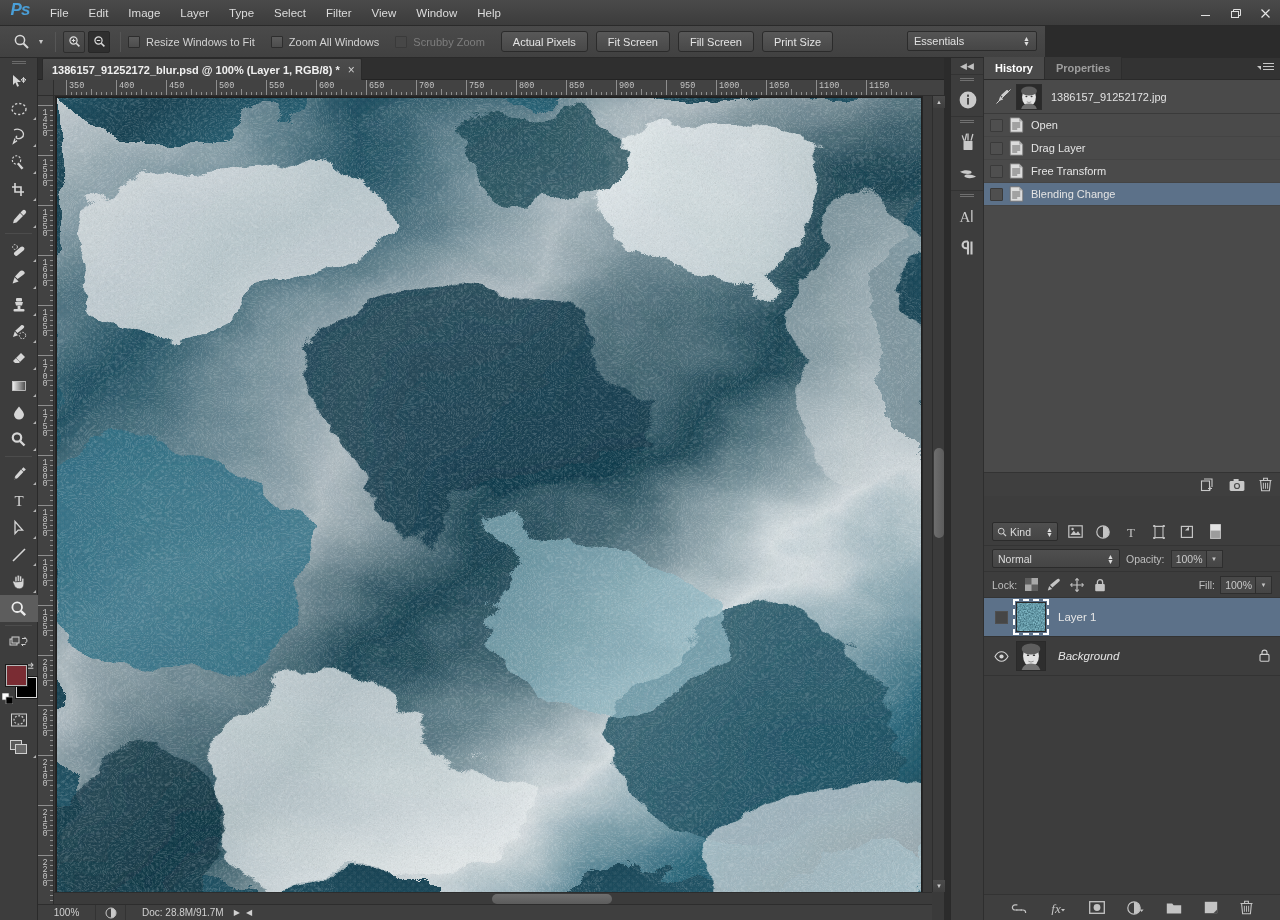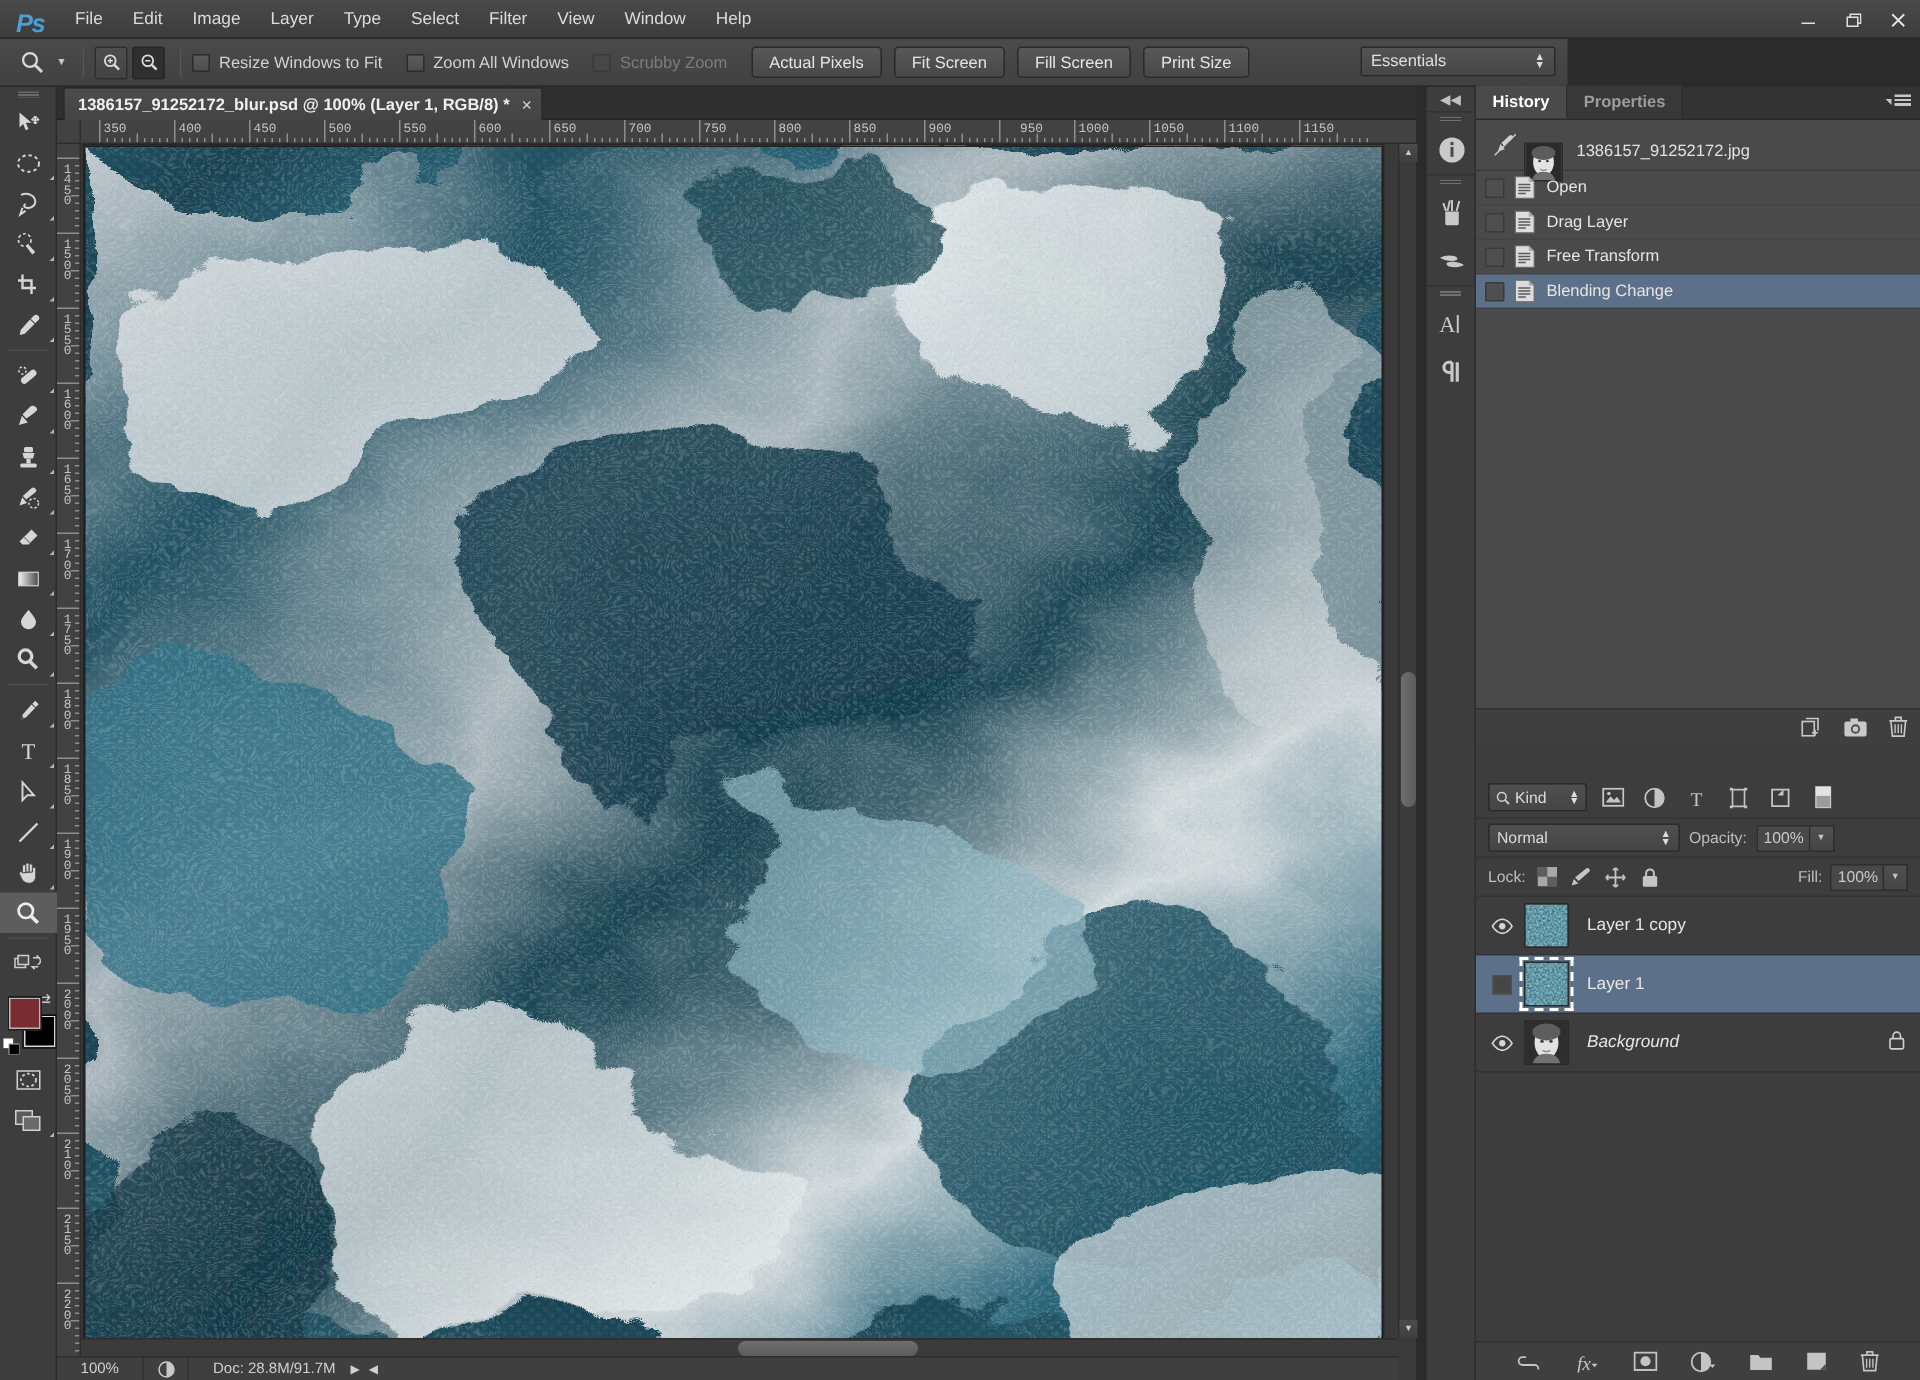--- a/index.html
+++ b/index.html
@@ -15,21 +15,21 @@
   #app { position: relative; width: 1280px; height: 920px; }
 
   
   .menubar {
     position: absolute; left: 0; top: 0; width: 1280px; height: 26px;
     background: linear-gradient(#4a4a4a, #3c3c3c);
     border-bottom: 1px solid #2a2a2a;
     display: flex; align-items: center;
   }
   .ps-logo {
-    width: 40px; height: 26px; display: flex; align-items: flex-end; justify-content: center;
+    width: 40px; height: 26px; display: flex; align-items: flex-start; justify-content: center;
     color: #4a9fd8; font-weight: bold; font-size: 17px; font-style: italic;
     letter-spacing: -1px;
   }
   .menu-item {
     padding: 0 10px; height: 26px; line-height: 26px; font-size: 11.5px; color: #dcdcdc;
     cursor: default;
   }
   .win-controls { position: absolute; right: 0; top: 0; display: flex; height: 26px; }
   .win-btn {
     width: 30px; height: 26px; display: flex; align-items: center; justify-content: center;
@@ -195,21 +195,21 @@
     border-right: 1px solid #2d2d2d;
   }
   .ptab.active { background: #4a4a4a; color: #ffffff; }
   .panel-menu { position: absolute; right: 6px; top: 5px; display: flex; align-items: center; gap: 2px; }
   .pm-tri { width:0;height:0;border-top:4px solid #c6c6c6;border-left:4px solid transparent; }
   .pm-lines { width: 11px; height: 9px;
     background: repeating-linear-gradient(to bottom,#c6c6c6 0 1.5px, transparent 1.5px 3px); }
 
   .history-panel { background: #4a4a4a; height: 416px; position: relative; }
   .hist-snapshot {
-    display: flex; height: 34px; padding: 15px 6px;
+    display: flex; align-items: center; height: 34px; padding: 0 6px;
     background: #4a4a4a; border-bottom: 1px solid #3a3a3a;
   }
   .hist-brushcol { width: 26px; display:flex; align-items:center; justify-content:center; }
   .snap-thumb { width: 26px; height: 26px; border: 1px solid #2c2c2c; overflow: hidden; }
   .snap-label { margin-left: 9px; font-size: 11px; color: #e2e2e2; }
   .hist-row {
     display: flex; align-items: center; height: 23px; padding: 0 6px;
     border-bottom: 1px solid #444; background: #4a4a4a;
   }
   .hist-row.selected { background: #5c7189; }
@@ -1273,39 +1273,20 @@
             </svg>
         </div>
         <span class="lbl-mini" style="margin-left:auto">Fill:</span>
         <div style="display:flex">
           <div class="num-field">100%</div>
           <div class="num-caret">▼</div>
         </div>
       </div>
 
       <div id="layer-list">
-          <div class="layer-row">
-            <span class="eye-cell">
-              <svg width="15" height="11" viewBox="0 0 15 11">
-      <path d="M7.5 0.8C3.6 0.8 1 5.5 1 5.5s2.6 4.7 6.5 4.7S14 5.5 14 5.5 11.4 0.8 7.5 0.8z" fill="none" stroke="#d4d4d4" stroke-width="1.1"></path>
-      <circle cx="7.5" cy="5.5" r="2.1" fill="#d4d4d4"></circle>
-              </svg>
-            </span>
-            <span class="lay-thumb"><svg width="100%" height="100%" viewBox="0 0 30 30" preserveAspectRatio="none">
-      <defs>
-                  <filter id="nz">
-                    <feTurbulence type="fractalNoise" baseFrequency="0.62" numOctaves="3" seed="5"></feTurbulence>
-      <feColorMatrix type="matrix" values="0 0 0 0 0.35  0 0 0 0 0.72  0 0 0 0 0.82  0 0 0 0.9 0.1"></feColorMatrix>
-                  </filter>
-                </defs>
-      <rect width="30" height="30" fill="#1a4352"></rect>
-                <rect width="30" height="30" filter="url(#nz)"></rect>
-              </svg></span>
-            <span class="lay-name">Layer 1 copy</span>
-          </div>
           <div class="layer-row selected">
             <span class="eye-cell">
               <span class="eye-off"></span>
             </span>
             <span class="lay-thumb sel-outline"><svg width="100%" height="100%" viewBox="0 0 30 30" preserveAspectRatio="none">
       <defs>
                   <filter id="nz">
                     <feTurbulence type="fractalNoise" baseFrequency="0.62" numOctaves="3" seed="5"></feTurbulence>
       <feColorMatrix type="matrix" values="0 0 0 0 0.35  0 0 0 0 0.72  0 0 0 0 0.82  0 0 0 0.9 0.1"></feColorMatrix>
                   </filter>

